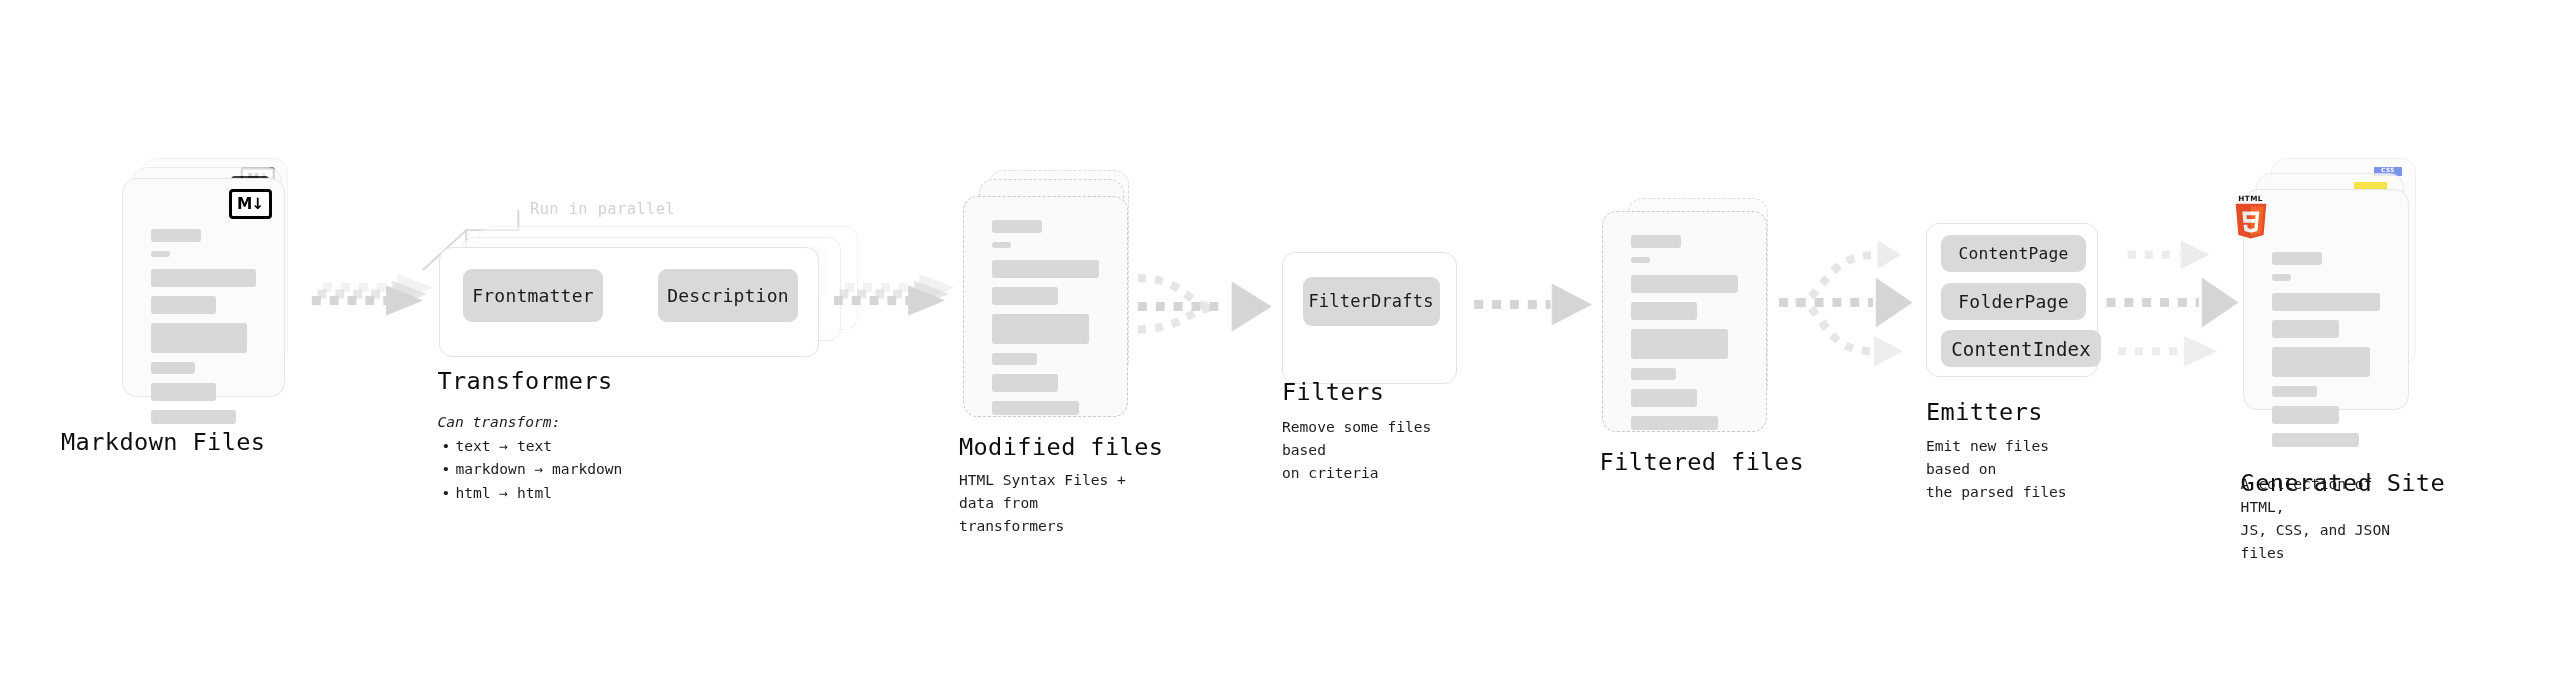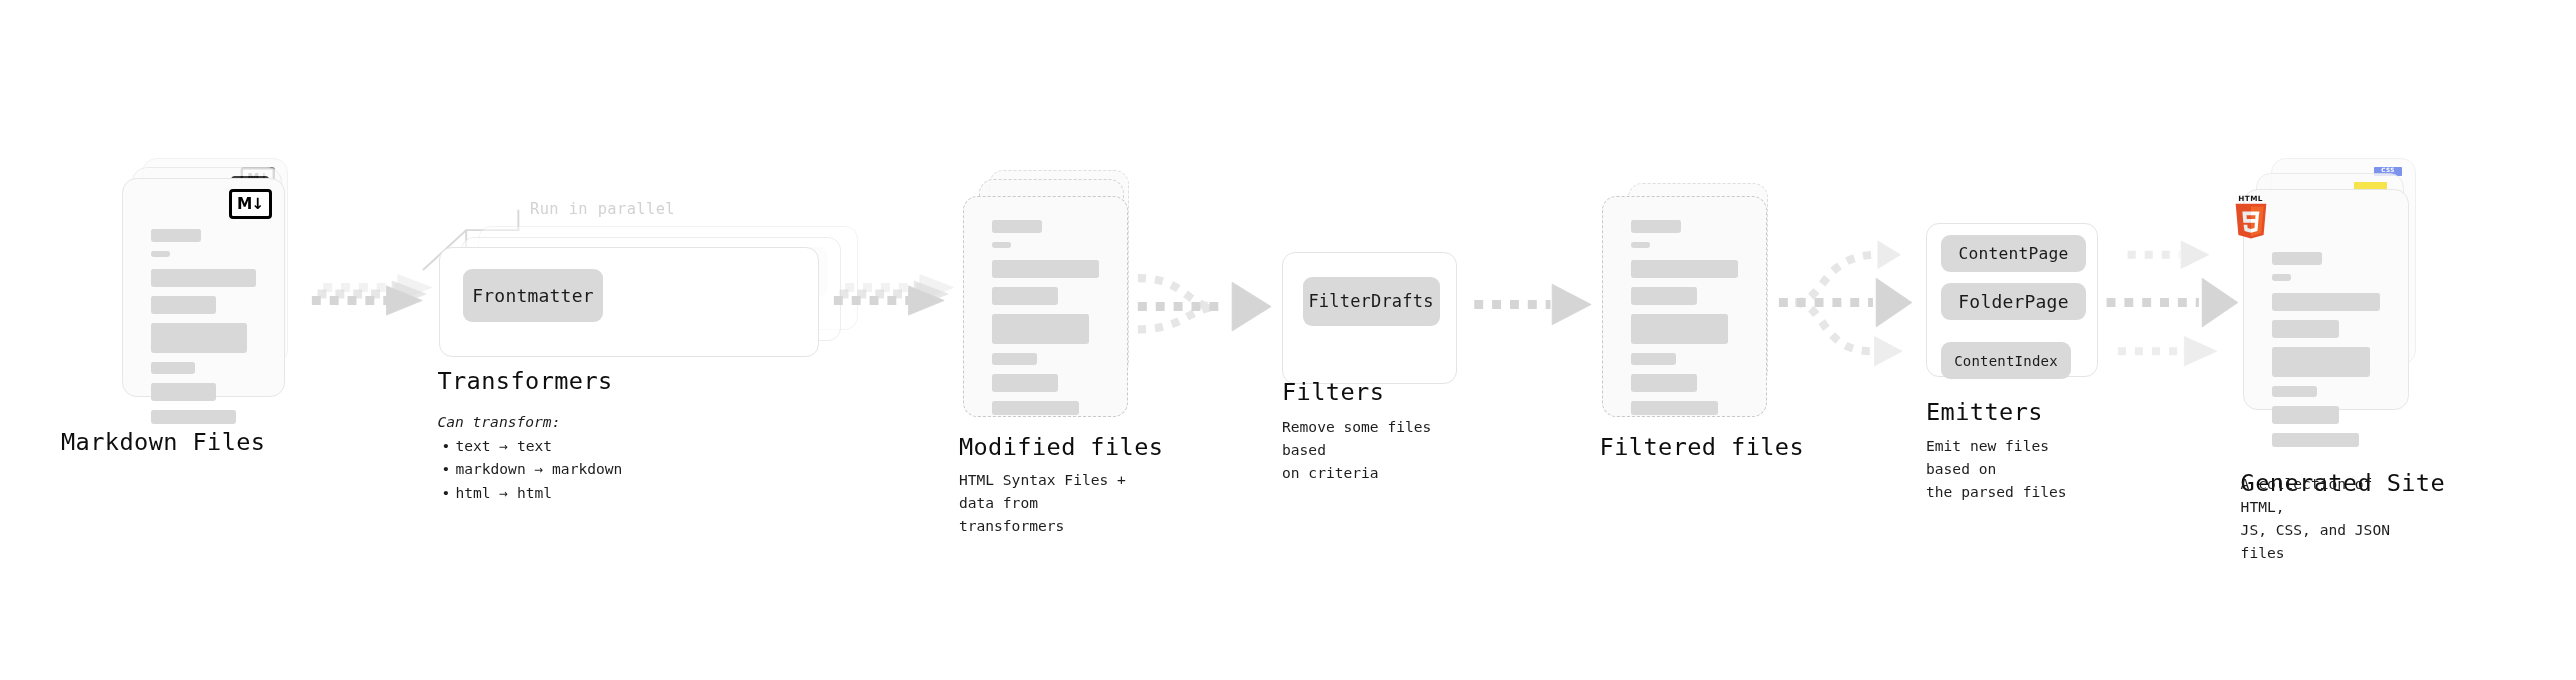--- a/index.html
+++ b/index.html
@@ -186,20 +186,21 @@
         </g>
         <g stroke="#c4c4c4" fill="#c4c4c4">
           <line x1="0" y1="45" x2="48" y2="45" stroke-width="3.2"></line>
             <polygon points="46,38 62,45 46,52"></polygon>
         </g>
       </svg>
     </div>
 
     <div class="groupbox" style="left:0px;top:52px;width:380px;height:110px;">
       <div class="chip" style="left:23px;top:21px;width:140px;height:53px;font-size:18px;">Frontmatter</div>
+      <div class="chip" style="left:218px;top:21px;width:140px;height:53px;font-size:18px;">Description</div>
     </div>
 
     <div class="title" style="left:-1.6px;top:172px;">Transformers</div>
 
     <div class="bullets" style="left:-1.6px;top:215px;">
       <div class="lead">Can transform:</div>
       <ul>
         <li>text → text</li>
         <li>markdown → markdown</li>
         <li>html → html</li>
@@ -272,21 +273,21 @@
 
   <div class="svg-layer" style="left:1471px;top:272px;">
     <svg width="138" height="65" viewBox="0 0 170 80">
       <g stroke="#d5d5d5" fill="#d5d5d5">
         <line x1="4" y1="40" x2="98" y2="40" stroke-width="11" stroke-dasharray="11 11"></line>
         <polygon points="100,15 148,40 100,65"></polygon>
       </g>
     </svg>
   </div>
 
-  <div class="node" style="left:1602px;top:163px;">
+  <div class="node" style="left:1602px;top:178px;">
     <div class="docstack" style="width:175px;height:268px;">
       <div class="doc dashed" style="left:26px;top:19.5px;width:140px;height:203px;opacity:.6;"></div>
       <div class="doc dashed" style="left:0px;top:32.5px;width:165px;height:221px;">
         <div class="bars" style="top:23px;">
           <div class="bar" style="width:50px;height:13px;"></div>
           <div class="bar" style="width:18.7px;height:6.5px;margin-bottom:12.2px;"></div>
           <div class="bar" style="width:100%;height:18px;"></div>
           <div class="bar" style="width:62%;height:18px;"></div>
           <div class="bar" style="width:91%;height:30px;"></div>
           <div class="bar" style="width:42%;height:11.4px;"></div>
@@ -314,21 +315,21 @@
         <line x1="8" y1="92" x2="124" y2="92" stroke-width="11" stroke-dasharray="11 11"></line>
         <polygon points="128,62 172,92 128,122"></polygon>
       </g>
     </svg>
   </div>
 
   <div class="node" style="left:1926px;top:223px;border-radius:28px;">
     <div class="groupbox" style="position:relative;left:0;top:0;width:172px;height:154px;">
       <div class="chip" style="left:14px;top:11.4px;width:145px;height:37px;font-size:16.3px;">ContentPage</div>
       <div class="chip" style="left:14px;top:59px;width:145px;height:37px;font-size:18px;">FolderPage</div>
-      <div class="chip" style="left:14px;top:118px;width:130px;height:37px;font-size:14px;">ContentIndex</div>
+      <div class="chip" style="left:14px;top:106px;width:160px;height:37px;font-size:19px;">ContentIndex</div>
     </div>
     <div class="title" style="left:0px;top:175px;">Emitters</div>
     <div class="caption" style="left:0px;top:211px;">Emit new files based on
 the parsed files</div>
   </div>
 
   <div class="svg-layer" style="left:2098px;top:228px;">
     <svg width="163" height="154" viewBox="0 0 200 190">
       <g stroke="#ececec" fill="#ececec">
         <line x1="36" y1="33" x2="100" y2="33" stroke-width="10" stroke-dasharray="10 11"></line>

